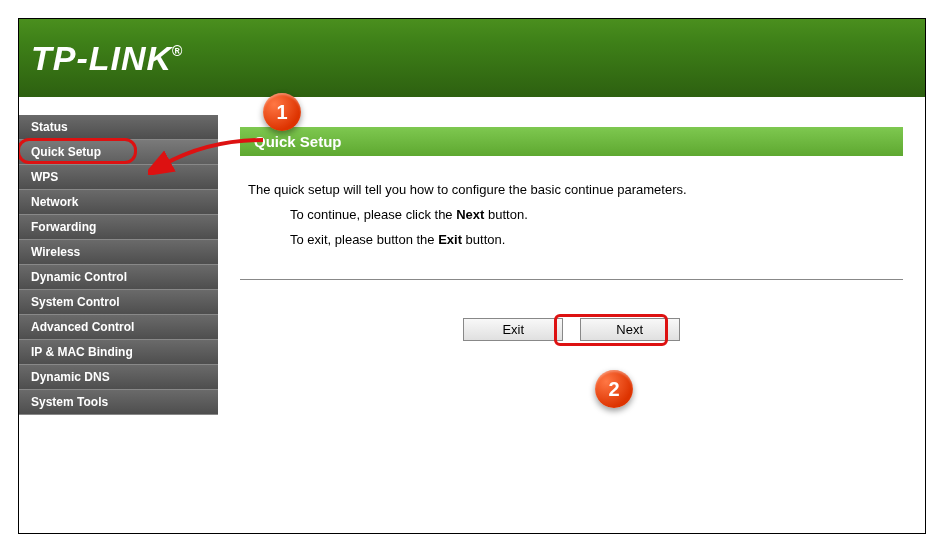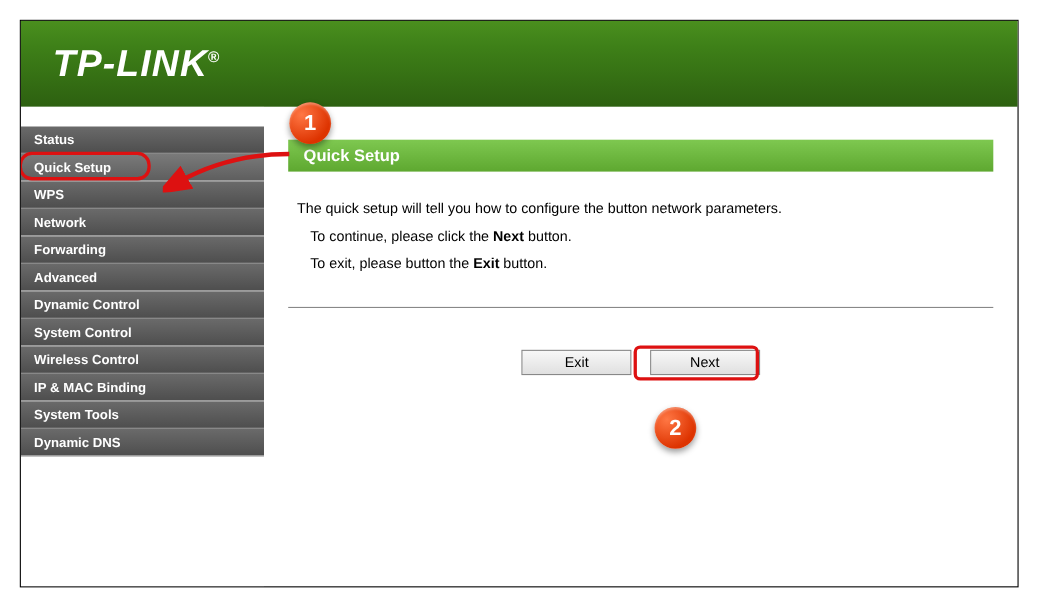--- a/index.html
+++ b/index.html
@@ -18,21 +18,21 @@
       height: 516px;
       display: flex;
       flex-direction: column;
       background: #fff;
     }
     .header {
       height: 78px;
       background: linear-gradient(to bottom, #4a8f1e 0%, #3e8018 30%, #2d6010 100%);
       display: flex;
       align-items: center;
-      padding-left: 29px;
+      padding-left: 12px;
     }
     .logo {
       color: #fff;
       font-size: 34px;
       font-weight: bold;
       letter-spacing: 1px;
       font-style: italic;
       font-family: Arial, sans-serif;
     }
     .logo .reg {
@@ -41,21 +41,21 @@
       font-style: normal;
       position: relative;
       top: 4px;
     }
     .body-row {
       display: flex;
       flex: 1;
       overflow: hidden;
     }
     .sidebar {
-      width: 221px;
+      width: 199px;
       background: #fff;
       padding-top: 18px;
     }
     .menu-item {
       background: linear-gradient(to bottom, #6a6a6a 0%, #4e4e4e 100%);
       color: #fff;
       font-size: 12px;
       font-weight: bold;
       padding: 5px 10px 5px 12px;
       border-bottom: 1px solid #888;
@@ -94,21 +94,21 @@
     .instructions {
       font-size: 13px;
       color: #000;
       margin-left: 8px;
       margin-bottom: 32px;
     }
     .instructions p {
       margin-bottom: 10px;
     }
     .instructions .sub {
-      margin-left: 12px;
+      margin-left: 42px;
     }
     .instructions b {
       font-weight: bold;
     }
     .divider {
       border: none;
       border-top: 1px solid #888;
       margin: 0 0 18px 0;
     }
     .button-row {
@@ -178,32 +178,32 @@
   <div class="body-row">
     <div class="sidebar">
       <div class="menu-item"><span>Status</span></div>
       <div class="menu-item selected">
         <span>Quick Setup</span>
         <div class="select-highlight menu"></div>
       </div>
       <div class="menu-item"><span>WPS</span></div>
       <div class="menu-item"><span>Network</span></div>
       <div class="menu-item"><span>Forwarding</span></div>
-      <div class="menu-item"><span>Advanced</span></div>
+      <div class="menu-item"><span>Wireless</span></div>
       <div class="menu-item"><span>Dynamic Control</span></div>
       <div class="menu-item"><span>System Control</span></div>
-      <div class="menu-item"><span>Wireless Control</span></div>
+      <div class="menu-item"><span>Advanced Control</span></div>
       <div class="menu-item"><span>IP &amp; MAC Binding</span></div>
+      <div class="menu-item"><span>Dynamic DNS</span></div>
       <div class="menu-item"><span>System Tools</span></div>
-      <div class="menu-item"><span>Dynamic DNS</span></div>
     </div>
     <div class="content">
       <div class="page-title"><span>Quick Setup</span></div>
       <div class="instructions">
-        <p><span>The quick setup will tell you how to configure the button network parameters.</span></p>
+        <p><span>The quick setup will tell you how to configure the basic continue parameters.</span></p>
         <p class="sub"><span>To continue, please click the </span><b>Next</b><span> button.</span></p>
         <p class="sub"><span>To exit, please button the </span><b>Exit</b><span> button.</span></p>
       </div>
       <hr class="divider">
       <div class="button-row">
         <button class="btn">Exit</button>
         <button class="btn">Next</button>
         <div class="btn-highlight"></div>
       </div>
     </div>

